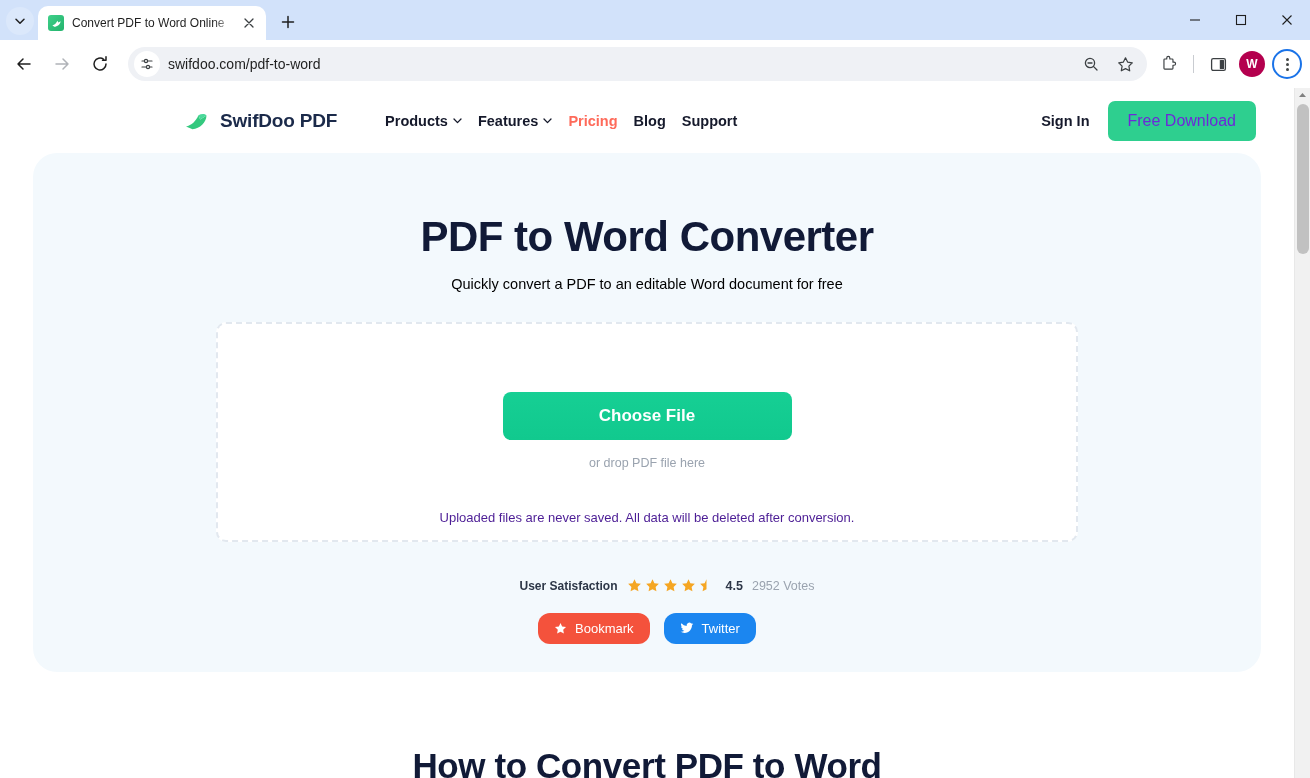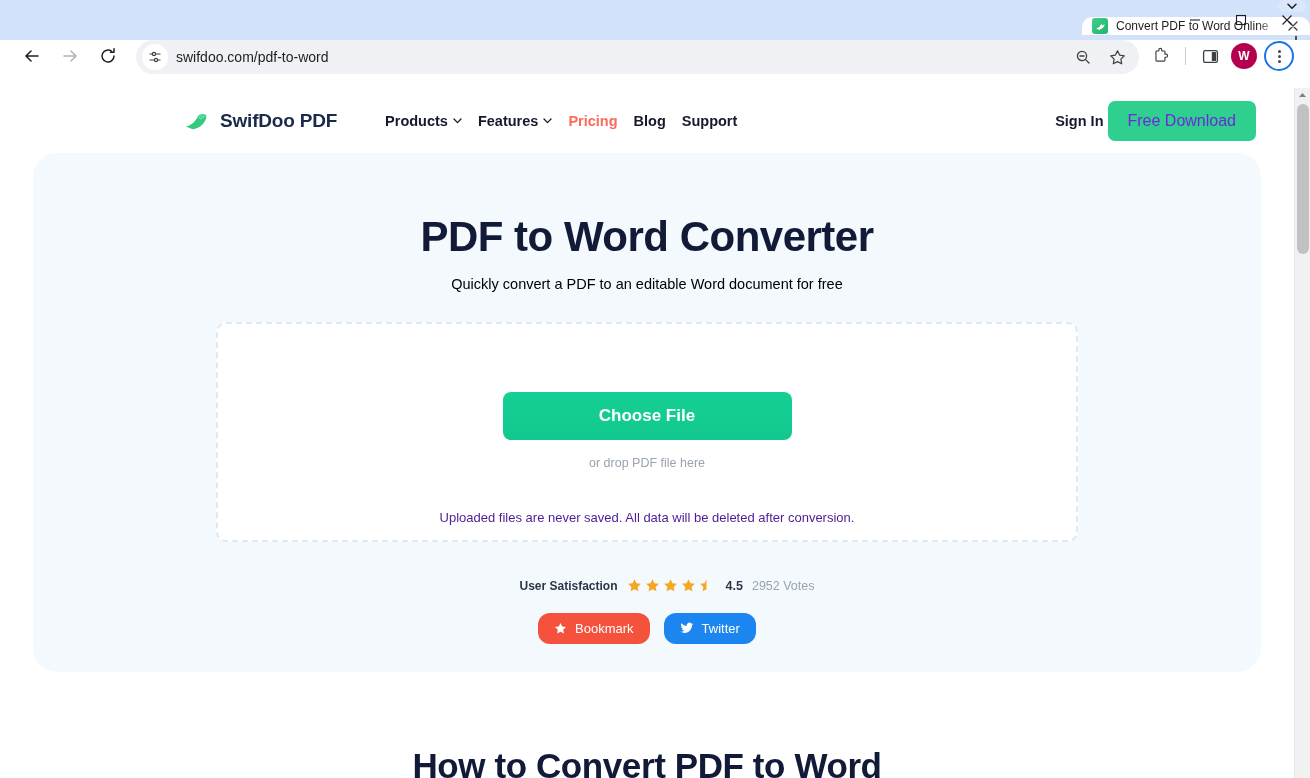--- a/index.html
+++ b/index.html
@@ -8,21 +8,21 @@
     overflow: hidden;
     font-family: "Liberation Sans", sans-serif;
     background: #ffffff;
   }
 
   
   .browser { width: 1310px; height: 778px; position: relative; background:#fff; }
 
   .tabstrip {
     height: 40px; background: #d2e2fa;
-    display: flex; align-items: flex-end; position: relative; flex-direction: column;
+    display: flex; align-items: flex-end; position: relative;
   }
   .tab-list-btn {
     width: 28px; height: 28px; margin: 0 4px 5px 6px;
     border-radius: 14px; background: #dbe8fb;
     display: flex; align-items: center; justify-content: center;
     cursor: pointer;
   }
   .tab-list-btn svg { display:block; }
 
   .tab {
@@ -58,21 +58,21 @@
   }
 
   .wincontrols {
     position: absolute; right: 0; top: 0; height: 40px;
     display: flex; align-items: center;
   }
   .wc { width: 46px; height: 34px; display:flex; align-items:center; justify-content:center; cursor:pointer; }
 
   .toolbar {
     height: 48px; background: #ffffff;
-    display: flex; align-items: flex-start; padding: 0 16px;
+    display: flex; align-items: center; padding: 0 8px;
     position: relative;
   }
   .tb-btn {
     width: 32px; height: 32px; border-radius: 16px;
     display: flex; align-items: center; justify-content: center;
     cursor: pointer; flex: 0 0 auto;
   }
   .nav-group { display: flex; align-items: center; gap: 6px; margin-right: 6px; }
 
   .omnibox {
@@ -126,21 +126,21 @@
     font-size: 19px; font-weight: bold; color: #1b2a4a; letter-spacing: -0.2px;
   }
   .nav { display: flex; align-items: center; gap: 16px; margin-left: 48px; }
   .nav-item {
     font-size: 14.5px; font-weight: bold; color: #15192b;
     display: flex; align-items: center; gap: 5px; cursor: pointer;
     white-space: nowrap;
   }
   .nav-item.active { color: #fe6a5a; }
   .chev { display:block; }
-  .header-right { margin-left: auto; display: flex; align-items: center; gap: 4px; }
+  .header-right { margin-left: auto; display: flex; align-items: center; gap: 18px; }
   .signin { font-size: 14.5px; font-weight: bold; color: #15192b; cursor: pointer; }
   .free-dl {
     background: #2ecf8f; color: #6d28d9; font-size: 16px; font-weight: normal;
     border-radius: 7px; padding: 11px 20px; border: none; cursor: pointer;
     font-family: "Liberation Sans", sans-serif; white-space: nowrap;
   }
 
   
   .hero {
     margin: 0 33px; background: #f3f9fd;

